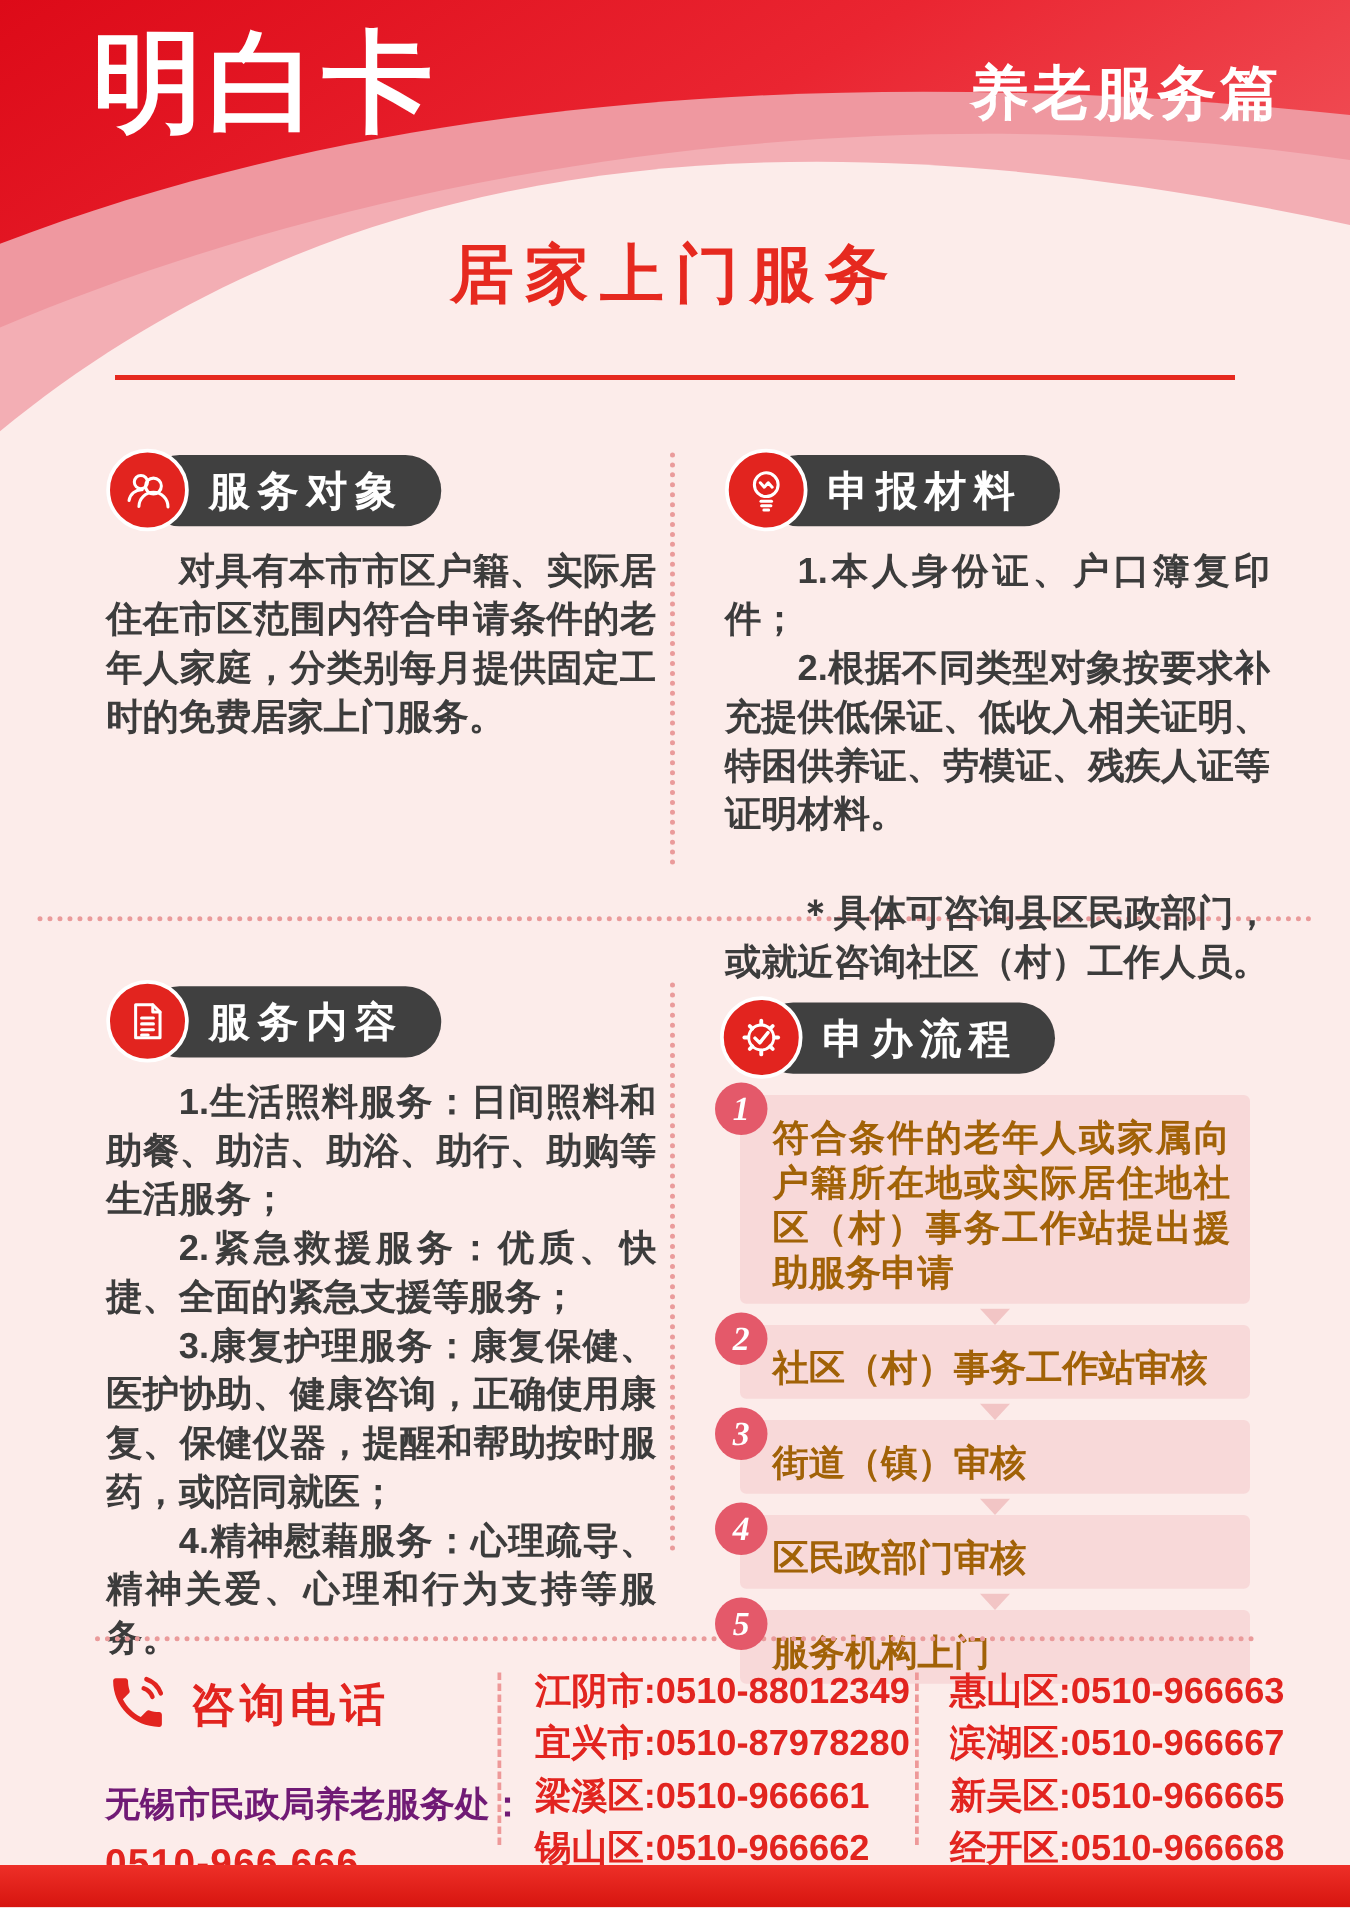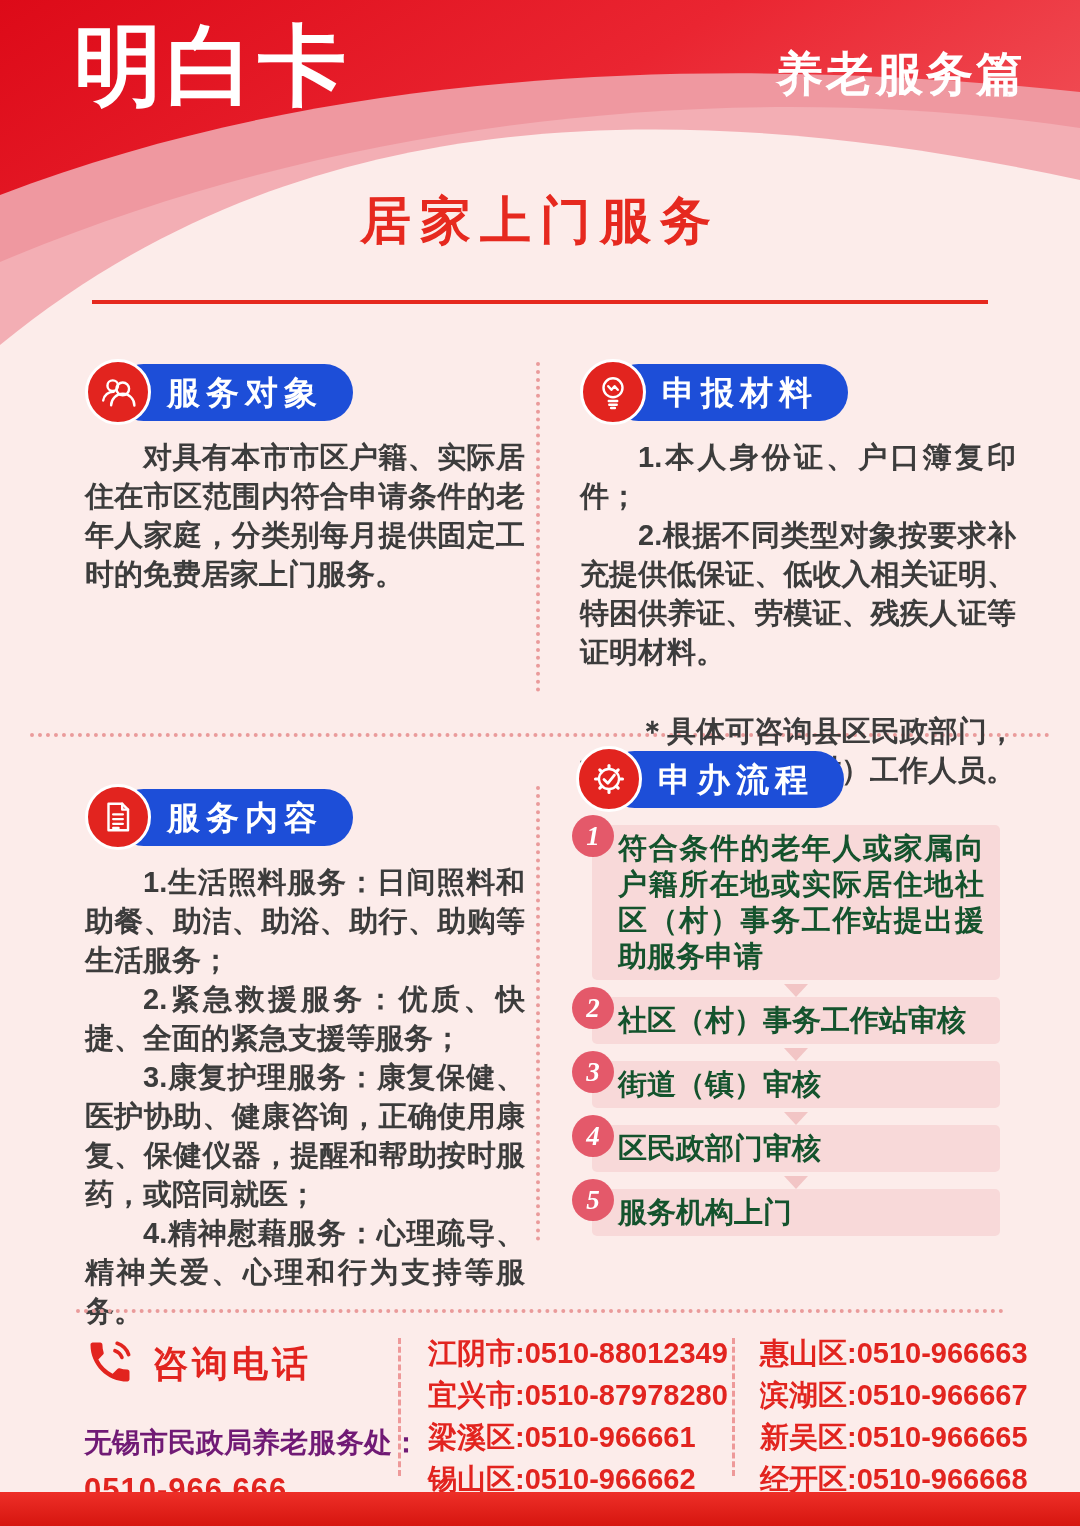--- a/index.html
+++ b/index.html
@@ -29,39 +29,39 @@
   
   .section { position:absolute; }
   .badge { display:flex; align-items:center; height:68px; }
   .badge-circle {
     flex:0 0 auto; width:60px; height:60px; border-radius:50%;
     background:#e2241f; border:3px solid #ffffff;
     display:flex; align-items:center; justify-content:center;
     position:relative; z-index:2;
   }
   .badge-pill {
-    margin-left:-36px; background:#1d4ed8; color:#ffffff;
+    margin-left:-36px; background:#404040; color:#ffffff;
     font-size:33px; font-weight:900; letter-spacing:6px;
     height:57px; line-height:57px; padding:0 30px 0 52px;
     border-radius:29px; white-space:nowrap;
   }
   
   .body-text { margin-top:12px; }
   .para {
     margin:0; font-size:29px; line-height:39px; font-weight:700;
     color:#3c3c3c; text-align:justify; text-indent:2em;
   }
   .note { margin-top:40px; }
   
   .steps { margin-top:12px; margin-left:16px; }
   .step { position:relative; }
   .step-box {
     background:#f8d9d9; border-radius:5px;
-    padding:5px 16px 6px 26px; font-size:29px; line-height:36px;
-    font-weight:700; color:#14532d; text-align:justify;
+    padding:17px 16px 6px 26px; font-size:29px; line-height:36px;
+    font-weight:700; color:#a16207; text-align:justify;
   }
   .step-num {
     position:absolute; left:-20px; top:-10px; width:42px; height:42px;
     border-radius:50%; background:#e4596a; color:#ffffff; z-index:1;
     font-family:"Liberation Serif","DejaVu Serif",serif; font-style:italic;
     font-weight:700; font-size:27px;
     display:flex; align-items:center; justify-content:center;
   }
   .flow-gap { height:17px; display:flex; justify-content:center; align-items:center; }
   .flow-tri {
@@ -174,21 +174,21 @@
       <div class="badge-pill">服务内容</div>
     </div>
     <div class="body-text">
       <p class="para">1.生活照料服务：日间照料和助餐、助洁、助浴、助行、助购等生活服务；</p>
       <p class="para">2.紧急救援服务：优质、快捷、全面的紧急支援等服务；</p>
       <p class="para">3.康复护理服务：康复保健、医护协助、健康咨询，正确使用康复、保健仪器，提醒和帮助按时服药，或陪同就医；</p>
       <p class="para">4.精神慰藉服务：心理疏导、精神关爱、心理和行为支持等服务。</p>
     </div>
   </div>
 
-  <div class="section" id="sec-process" style="left:576px; top:745px; width:424px;">
+  <div class="section" id="sec-process" style="left:576px; top:796px; width:424px;">
     <div class="badge">
       <div class="badge-circle">
         <svg width="40" height="40" viewBox="0 0 40 40">
           <circle class="st" cx="20" cy="20" r="10"></circle>
           <g stroke="#ffffff" stroke-width="3.1" stroke-linecap="round">
             <line x1="20" y1="6.5" x2="20" y2="9.5"></line>
             <line x1="20" y1="30.5" x2="20" y2="33.5"></line>
             <line x1="6.5" y1="20" x2="9.5" y2="20"></line>
             <line x1="30.5" y1="20" x2="33.5" y2="20"></line>
             <line x1="29.2" y1="10.8" x2="27.1" y2="12.9"></line>

